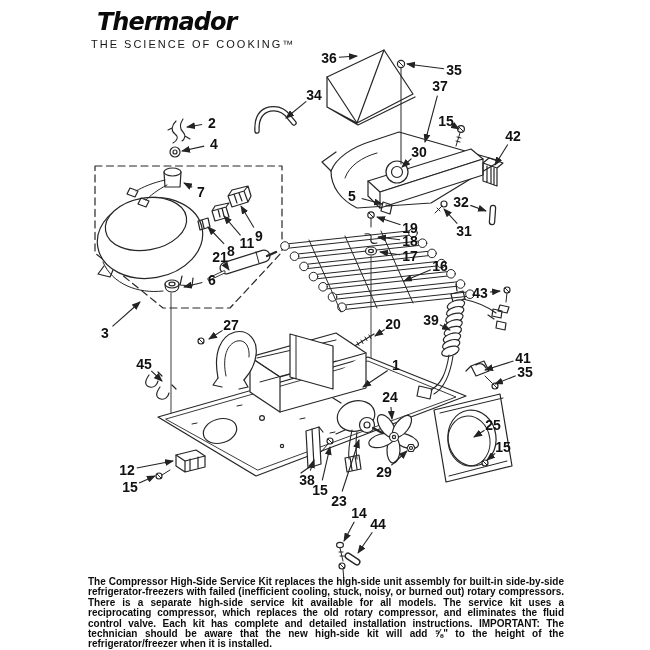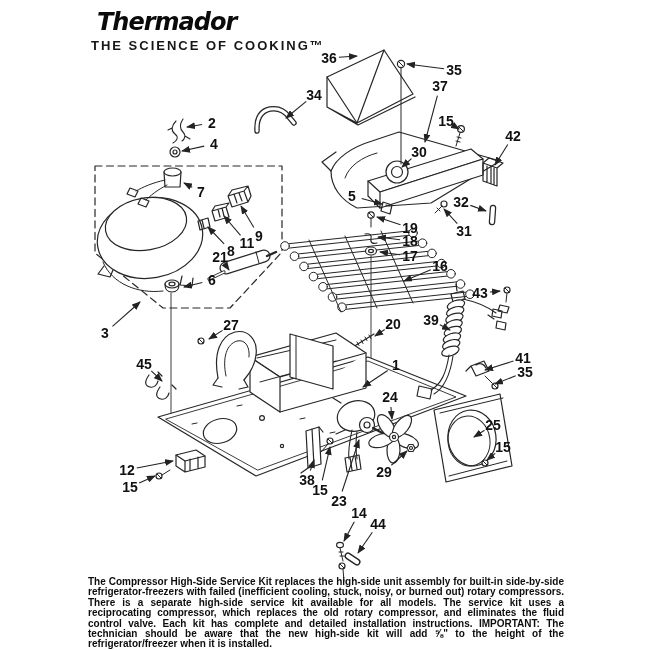--- a/index.html
+++ b/index.html
@@ -2,21 +2,21 @@
 <html><head>
 <meta charset="utf-8">
 <style>
   html,body{margin:0;padding:0;background:#fff;}
   .page{position:relative;width:650px;height:650px;background:#ffffff;overflow:hidden;
         font-family:"Liberation Sans",sans-serif;}
   .logo{position:absolute;left:97px;top:8px;
         font-family:"DejaVu Sans",sans-serif;font-weight:bold;font-style:oblique;
         font-size:24px;letter-spacing:-1px;color:#0a0a0a;text-align:center;}
   .tagline{position:absolute;left:91px;top:38px;
-        font-weight:bold;font-size:13px;letter-spacing:2px;color:#161616;}
+        font-weight:normal;font-size:11px;letter-spacing:2px;color:#161616;}
   .diagram{position:absolute;left:0;top:0;}
   .callout{font-family:"Liberation Sans",sans-serif;font-weight:bold;font-size:14px;
         fill:#101010;text-anchor:middle;dominant-baseline:central;}
   .leader{stroke:#232323;stroke-width:1.1;}
   .footer{position:absolute;left:88px;top:577px;width:476px;
         font-weight:bold;font-size:10px;line-height:10.4px;text-align:justify;
         color:#0d0d0d;}
 </style>
 </head>
 <body>

